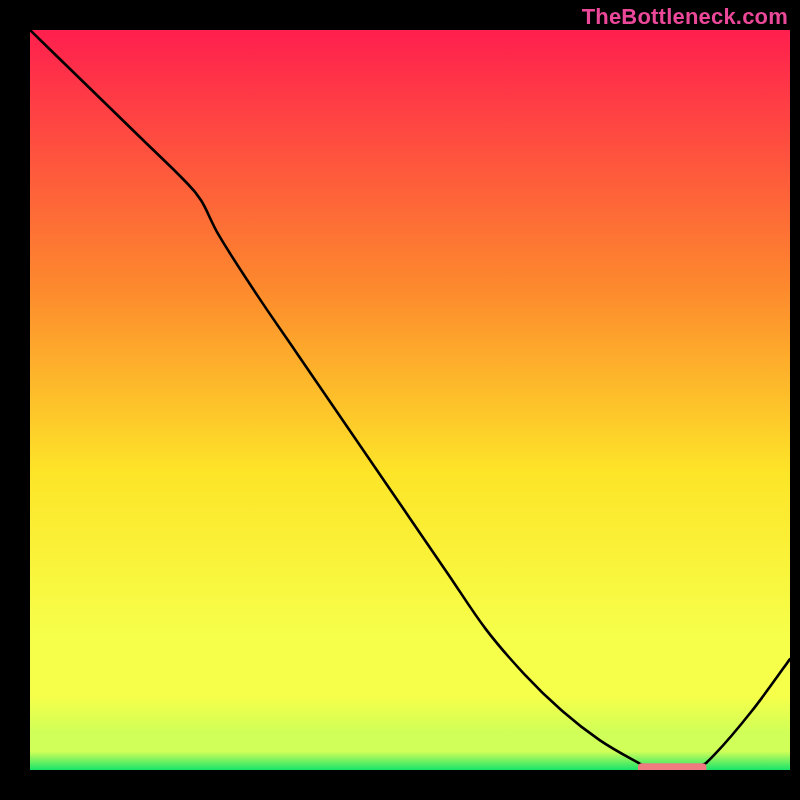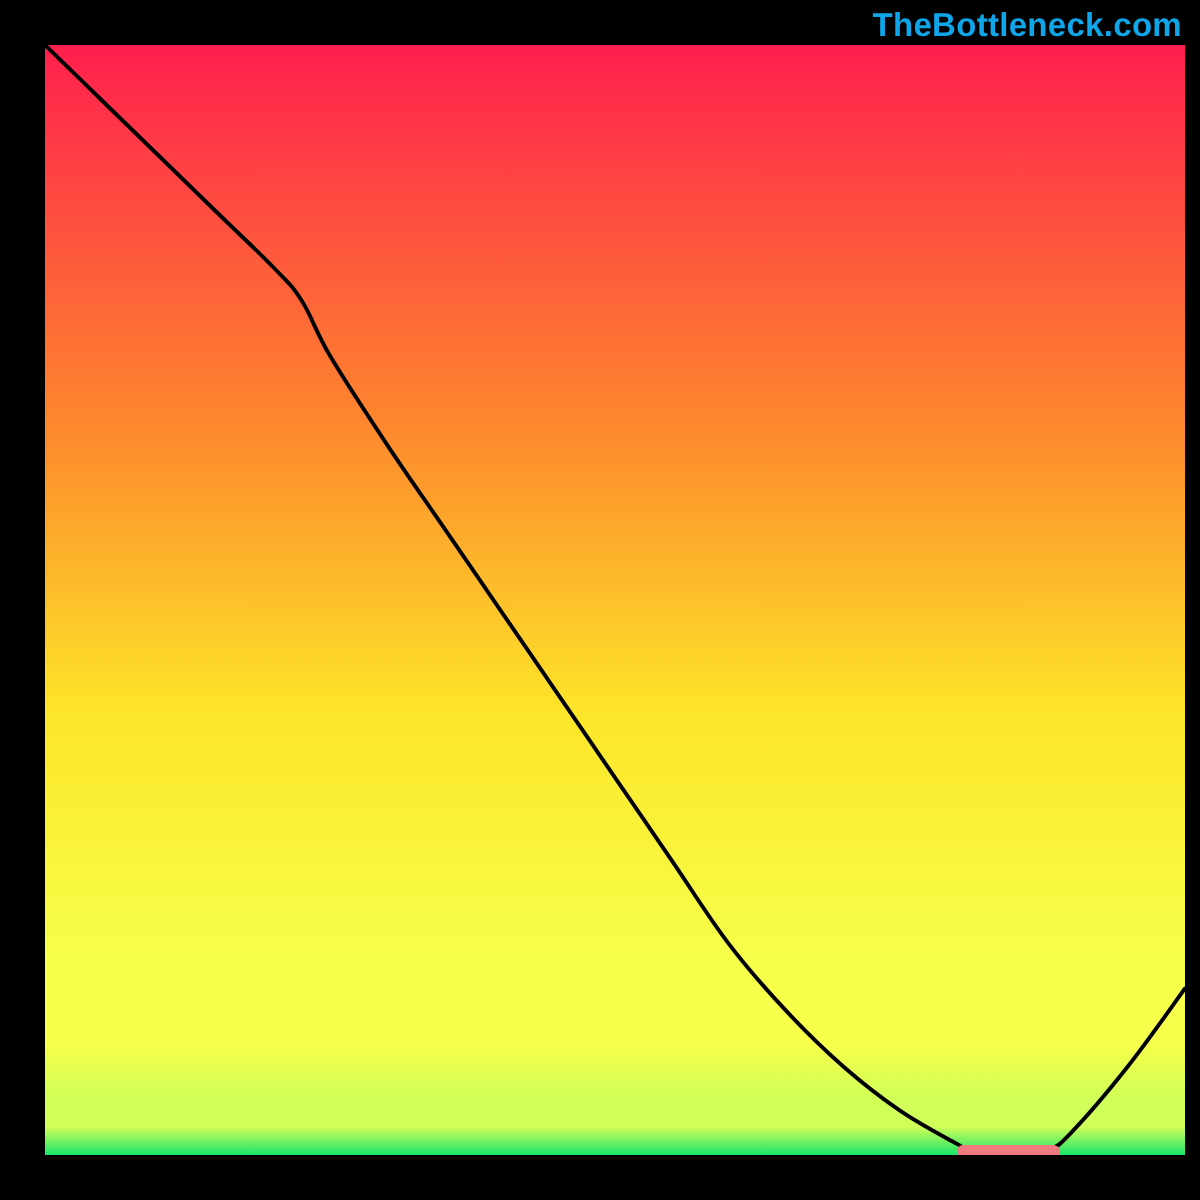--- a/index.html
+++ b/index.html
@@ -16,21 +16,21 @@
     height: 800px;
     background: #000;
   }
   .watermark {
     position: absolute;
     top: 4px;
     right: 12px;
     font-family: Arial, Helvetica, sans-serif;
     font-size: 22px;
     font-weight: 600;
-    color: #0ea5e9;
+    color: #ec4899;
     letter-spacing: 0.2px;
     user-select: none;
   }
   svg {
     position: absolute;
     left: 0;
     top: 0;
   }
 </style>
 </head>

